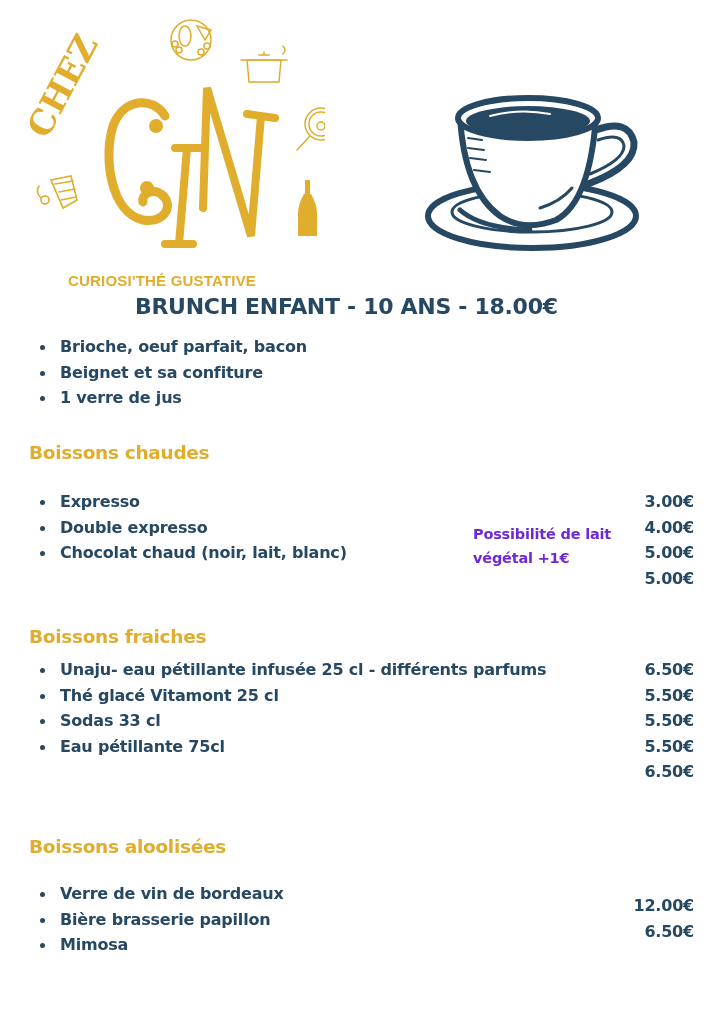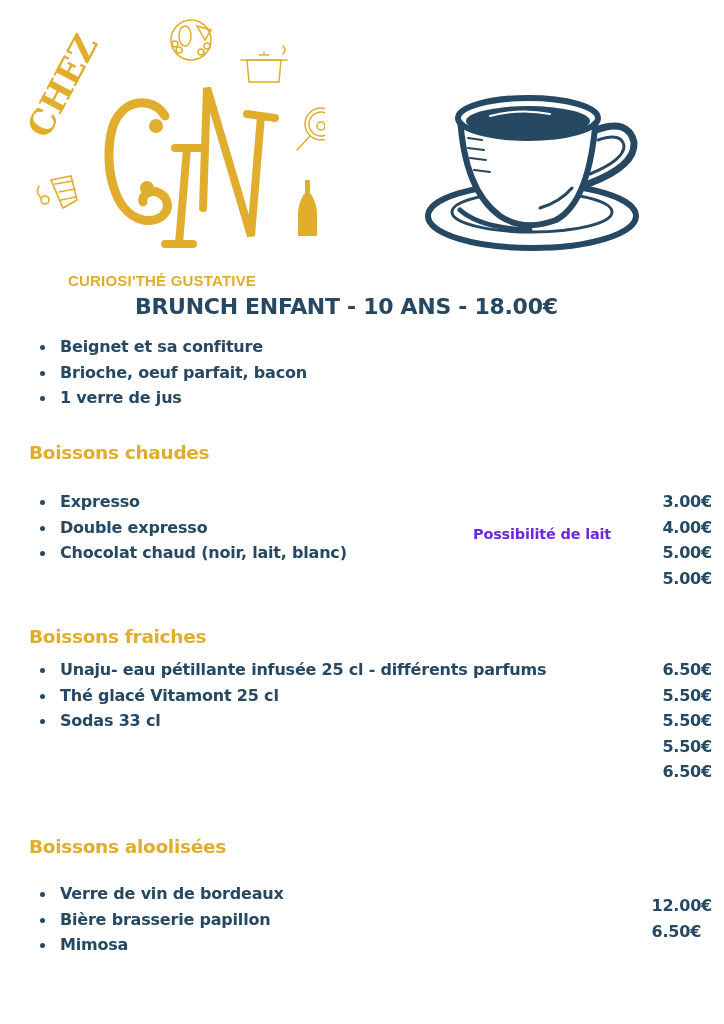--- a/index.html
+++ b/index.html
@@ -36,21 +36,21 @@
     ul.items li::before {
       content: ""; position: absolute; left: 2px; top: 11px;
       width: 5px; height: 5px; border-radius: 50%; background: #264863;
     }
 
     .section-title {
       position: absolute; left: 29px; font-weight: bold; font-size: 18.5px;
       color: #e0ad2c; letter-spacing: -0.3px;
     }
 
-    .prices { position: absolute; right: 12px; text-align: left; }
+    .prices { position: absolute; right: 30px; text-align: right; }
     .prices div {
       font-weight: bold; font-size: 16px; line-height: 25.5px; color: #264863;
       white-space: nowrap; letter-spacing: -0.2px;
     }
 
     .note {
       position: absolute; left: 425px; top: 522px;
       font-weight: bold; font-size: 14.5px; line-height: 24px; color: #6d28d9;
       letter-spacing: -0.2px;
       margin-left: 48px;
@@ -131,46 +131,48 @@
       <path d="M178,50 Q202,42 204,56 Q204,70 170,84" stroke-width="3"></path>
 
       <path d="M48,48 L62,50 M48,58 L64,60 M50,68 L66,70 M54,80 L70,82" stroke-width="2"></path>
       <path d="M120,118 Q140,112 152,98" stroke-width="3"></path>
     </g>
   </svg>
 </div>
 
 <div class="brunch-title" style="left:110px; width:auto; text-align:left;">BRUNCH ENFANT - 10 ANS - 18.00€</div>
 <ul class="items" style="top:334px;">
+  <li>Brioche, oeuf parfait, bacon</li>
   <li>Beignet et sa confiture</li>
-  <li>Brioche, oeuf parfait, bacon</li>
   <li>1 verre de jus</li>
 </ul>
 
 <div class="section-title" style="top:442px;">Boissons chaudes</div>
 <ul class="items" style="top:489px;">
   <li>Expresso</li>
   <li>Double expresso</li>
   <li>Chocolat chaud (noir, lait, blanc)</li>
 </ul>
 <div class="note">
   <div>Possibilité de lait</div>
+  <div>végétal +1€</div>
 </div>
 <div class="prices" style="top:489px;">
   <div>3.00€</div>
   <div>4.00€</div>
   <div>5.00€</div>
   <div>5.00€</div>
 </div>
 
 <div class="section-title" style="top:626px;text-align:center;">Boissons fraiches</div>
 <ul class="items" style="top:657px;">
   <li>Unaju- eau pétillante infusée 25 cl - différents parfums</li>
   <li>Thé glacé Vitamont 25 cl</li>
   <li>Sodas 33 cl</li>
+  <li>Eau pétillante 75cl</li>
 </ul>
 <div class="prices" style="top:657px;">
   <div>6.50€</div>
   <div>5.50€</div>
   <div>5.50€</div>
   <div>5.50€</div>
   <div>6.50€</div>
 </div>
 
 <div class="section-title" style="top:836px;">Boissons aloolisées</div>

